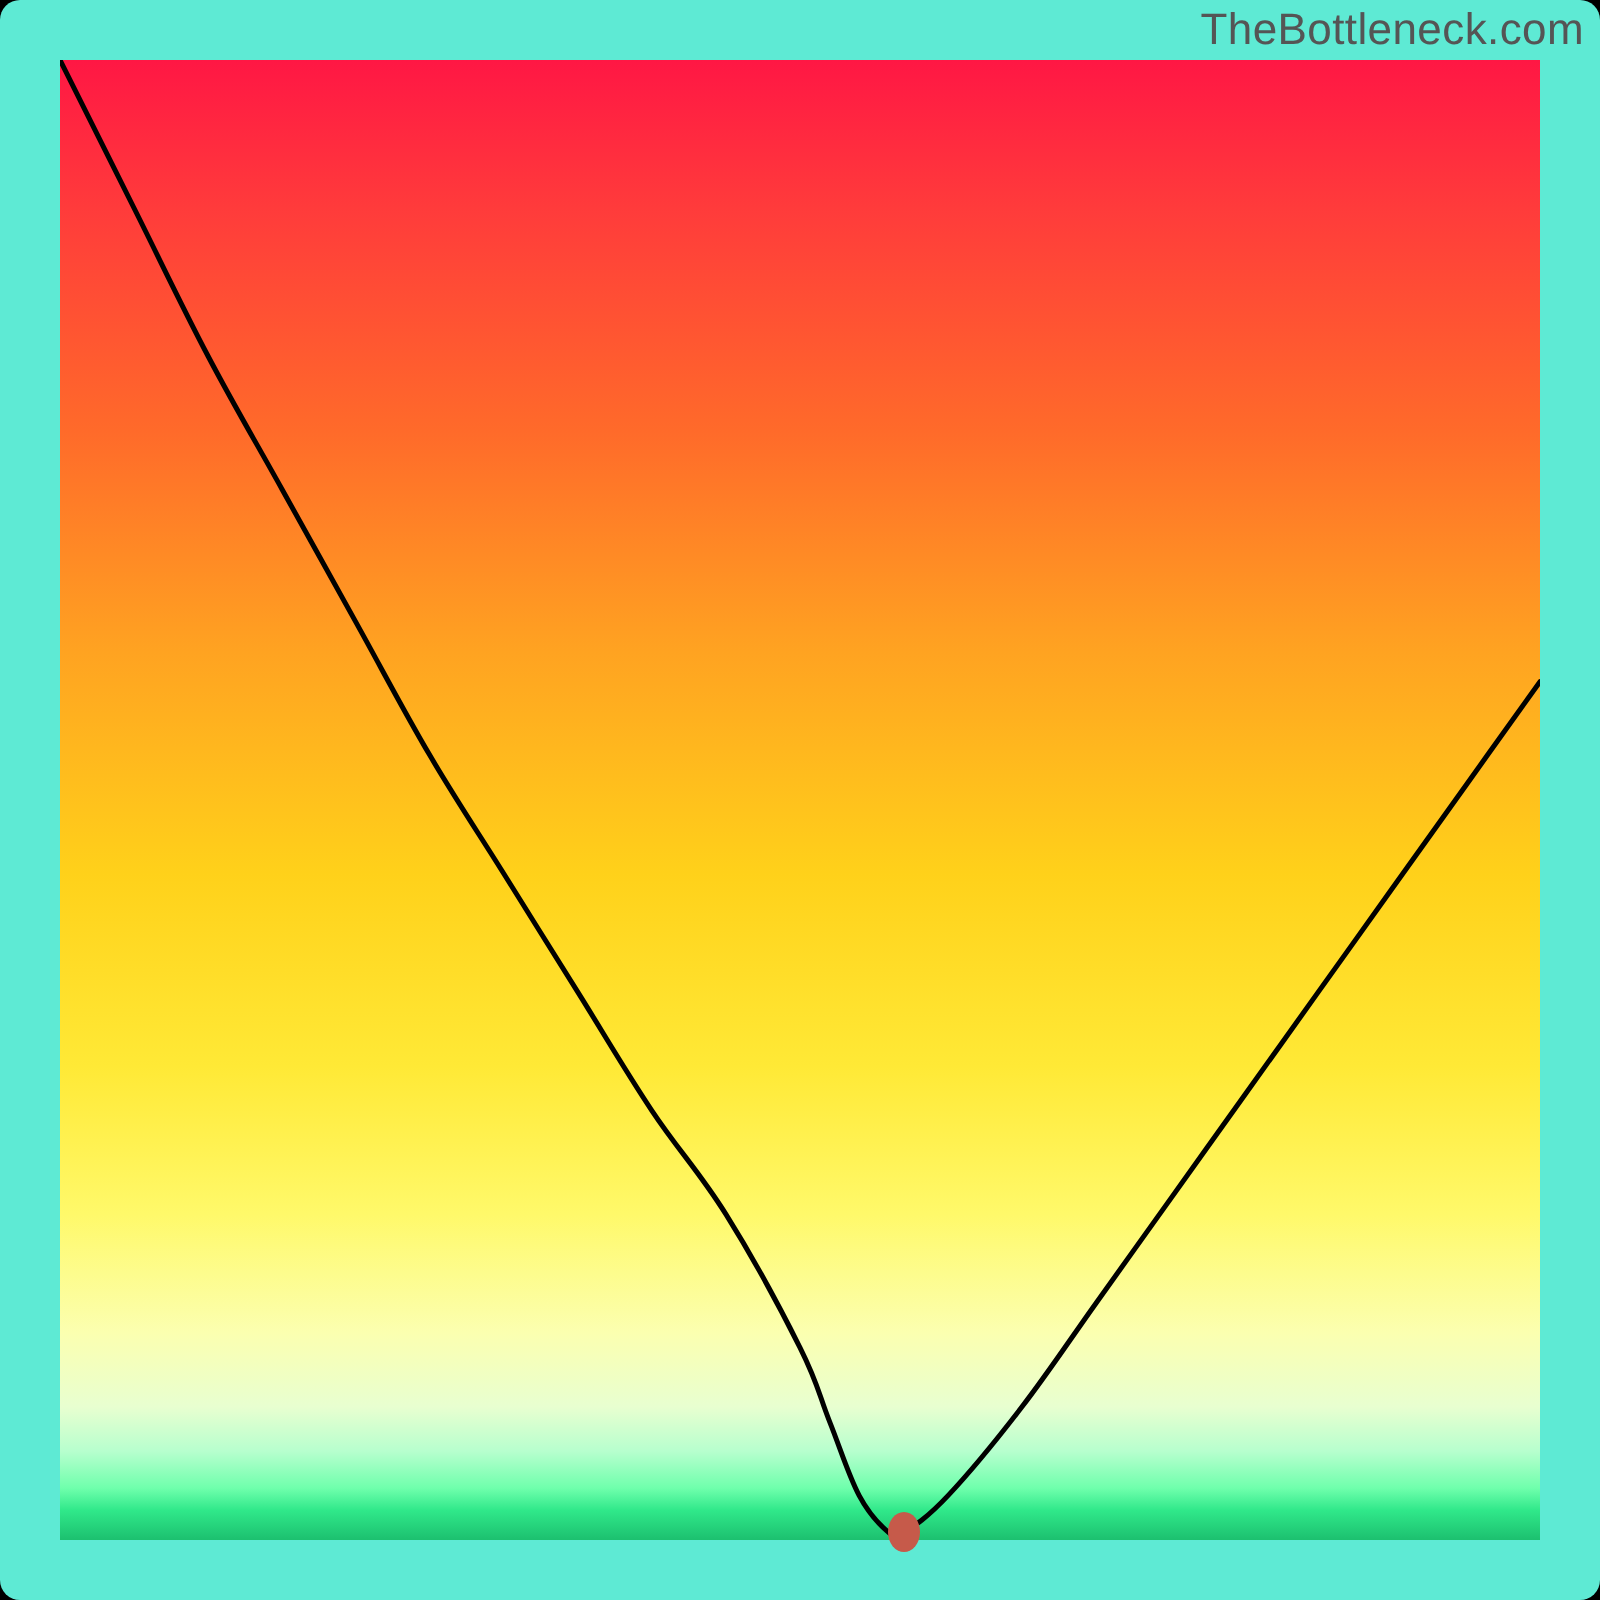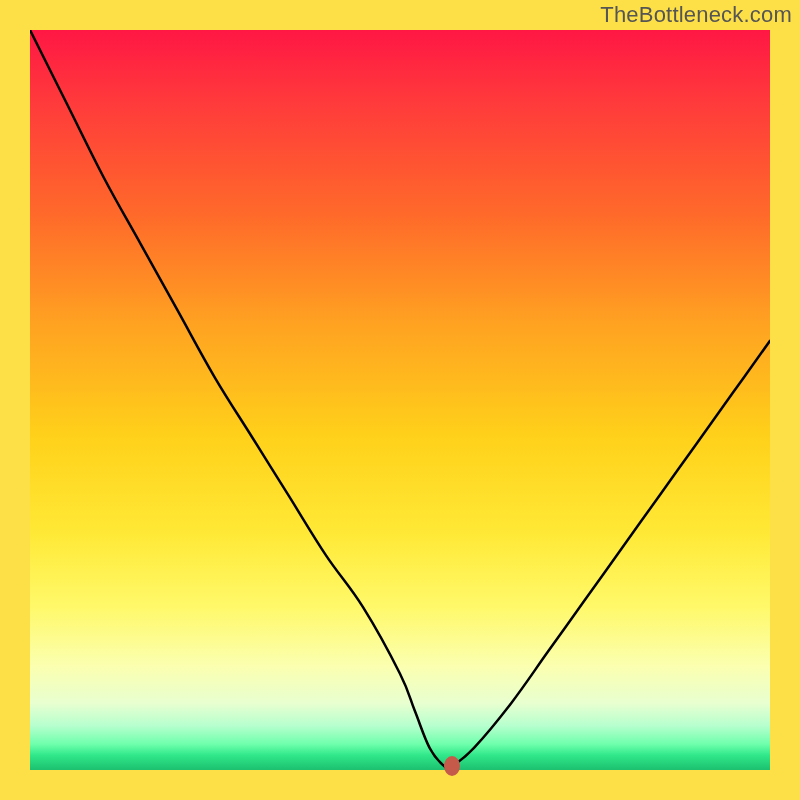--- a/index.html
+++ b/index.html
@@ -7,21 +7,22 @@
     padding: 0;
     width: 800px;
     height: 800px;
     overflow: hidden;
     background: #000;
     font-family: Arial, Helvetica, sans-serif;
   }
   .frame {
     position: absolute;
     inset: 0;
-    background: #fde047;
+    background: #5eead4;
+    border-radius: 10px;
   }
   .plot {
     position: absolute;
     background: linear-gradient(
       to bottom,
       #ff1744 0%,
       #ff3b3b 10%,
       #ff6a2a 25%,
       #ffa321 40%,
       #ffd11a 55%,

